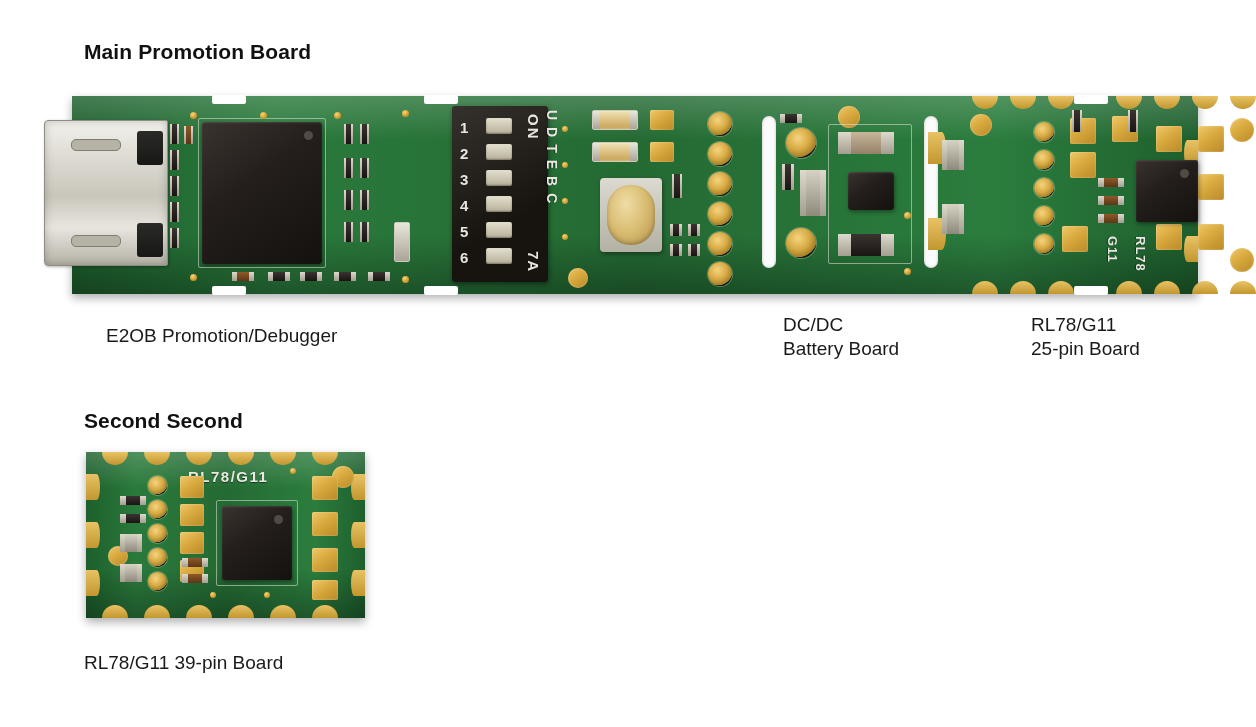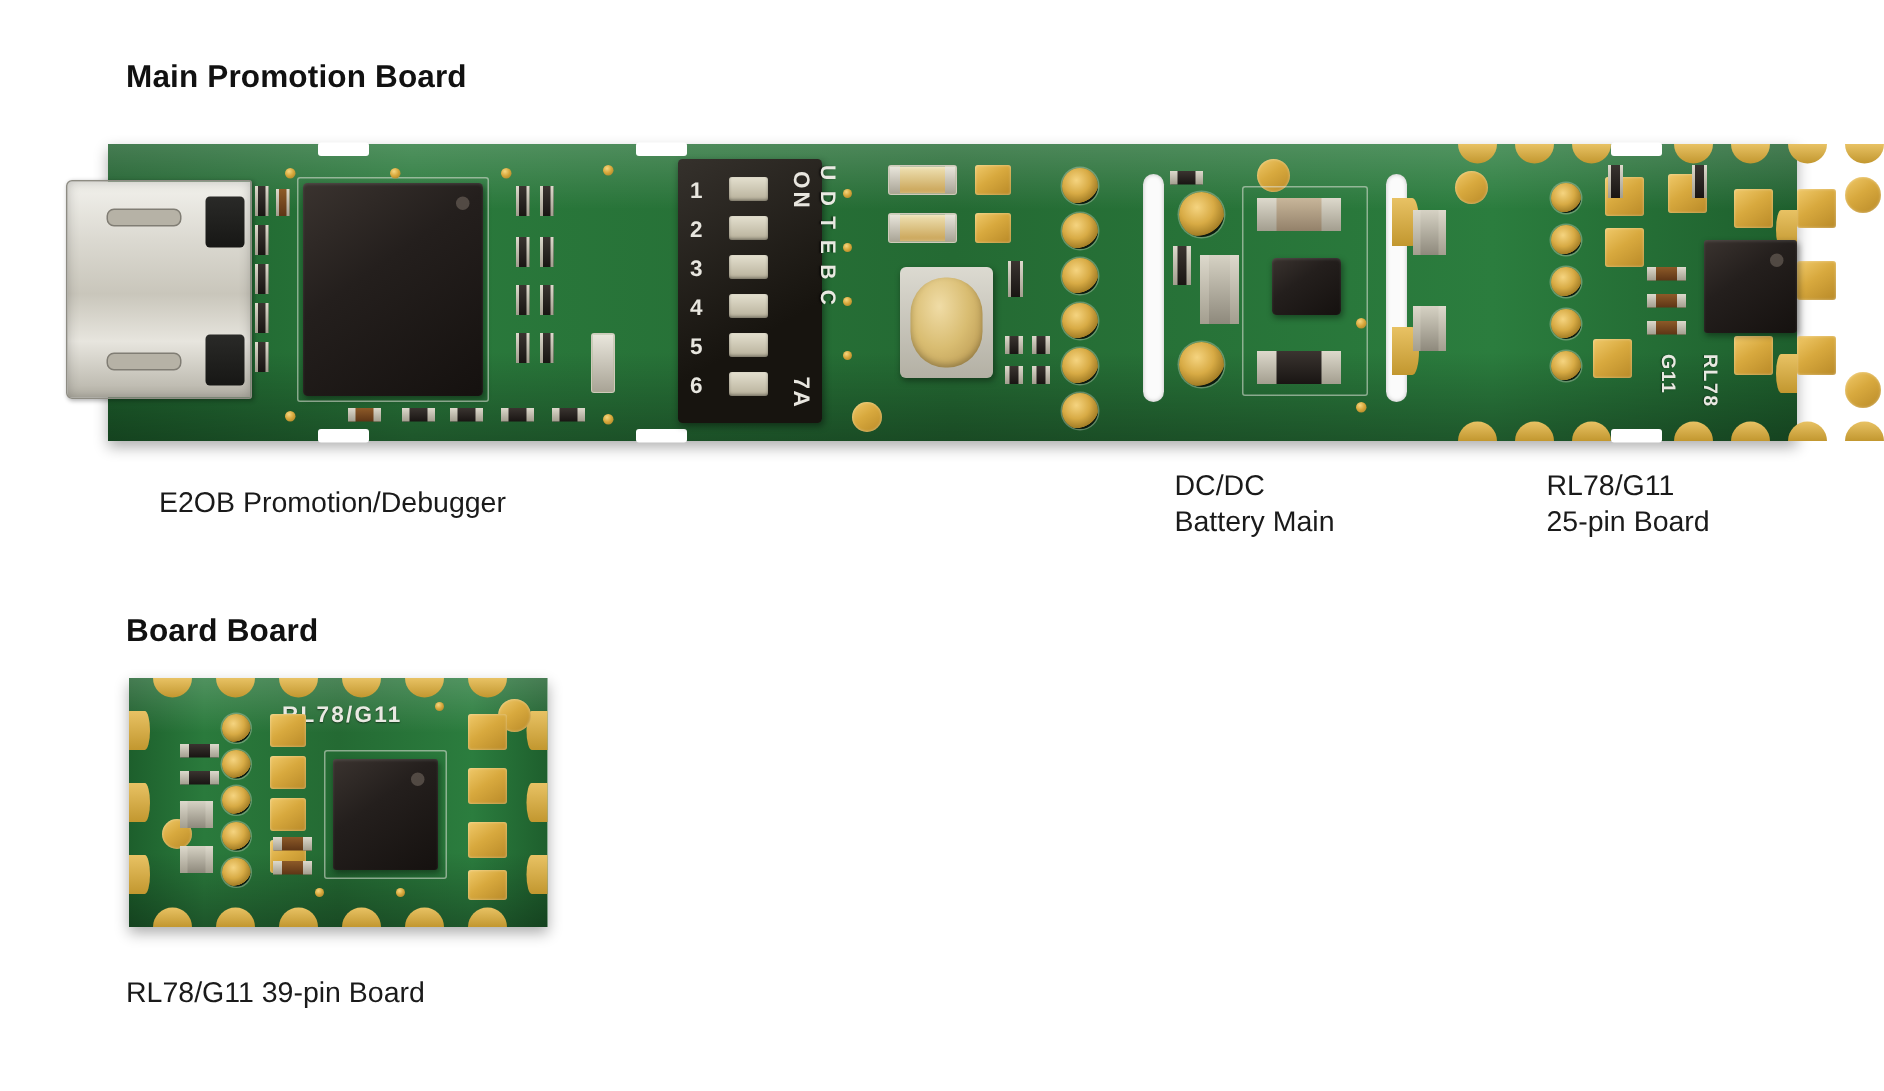--- a/index.html
+++ b/index.html
@@ -424,25 +424,25 @@
   <div class="smd" style="left:1000px; top:14px;  width:10px; height:22px;"></div>
   <div class="smd" style="left:1056px; top:14px;  width:10px; height:22px;"></div>
 
   <div class="silk rot90" style="left:1048px; top:140px;">G11</div>
   <div class="silk rot90" style="left:1076px; top:140px;">RL78</div>
 
 </div>
 
 <div class="caption" id="cap-e2ob">E2OB Promotion/Debugger</div>
 <div class="caption" id="cap-dcdc">DC/DC
-Battery Main</div>
+Battery Board</div>
 <div class="caption" id="cap-rl25">RL78/G11
 25-pin Board</div>
 
-<div class="section-title" id="title-second">Board Board</div>
+<div class="section-title" id="title-second">Second Second</div>
 
 <div class="pcb" id="second-board">
 
   <div class="castell top" style="left:16px;  top:0; width:26px; height:13px;"></div>
   <div class="castell top" style="left:58px;  top:0; width:26px; height:13px;"></div>
   <div class="castell top" style="left:100px; top:0; width:26px; height:13px;"></div>
   <div class="castell top" style="left:142px; top:0; width:26px; height:13px;"></div>
   <div class="castell top" style="left:184px; top:0; width:26px; height:13px;"></div>
   <div class="castell top" style="left:226px; top:0; width:26px; height:13px;"></div>
 

